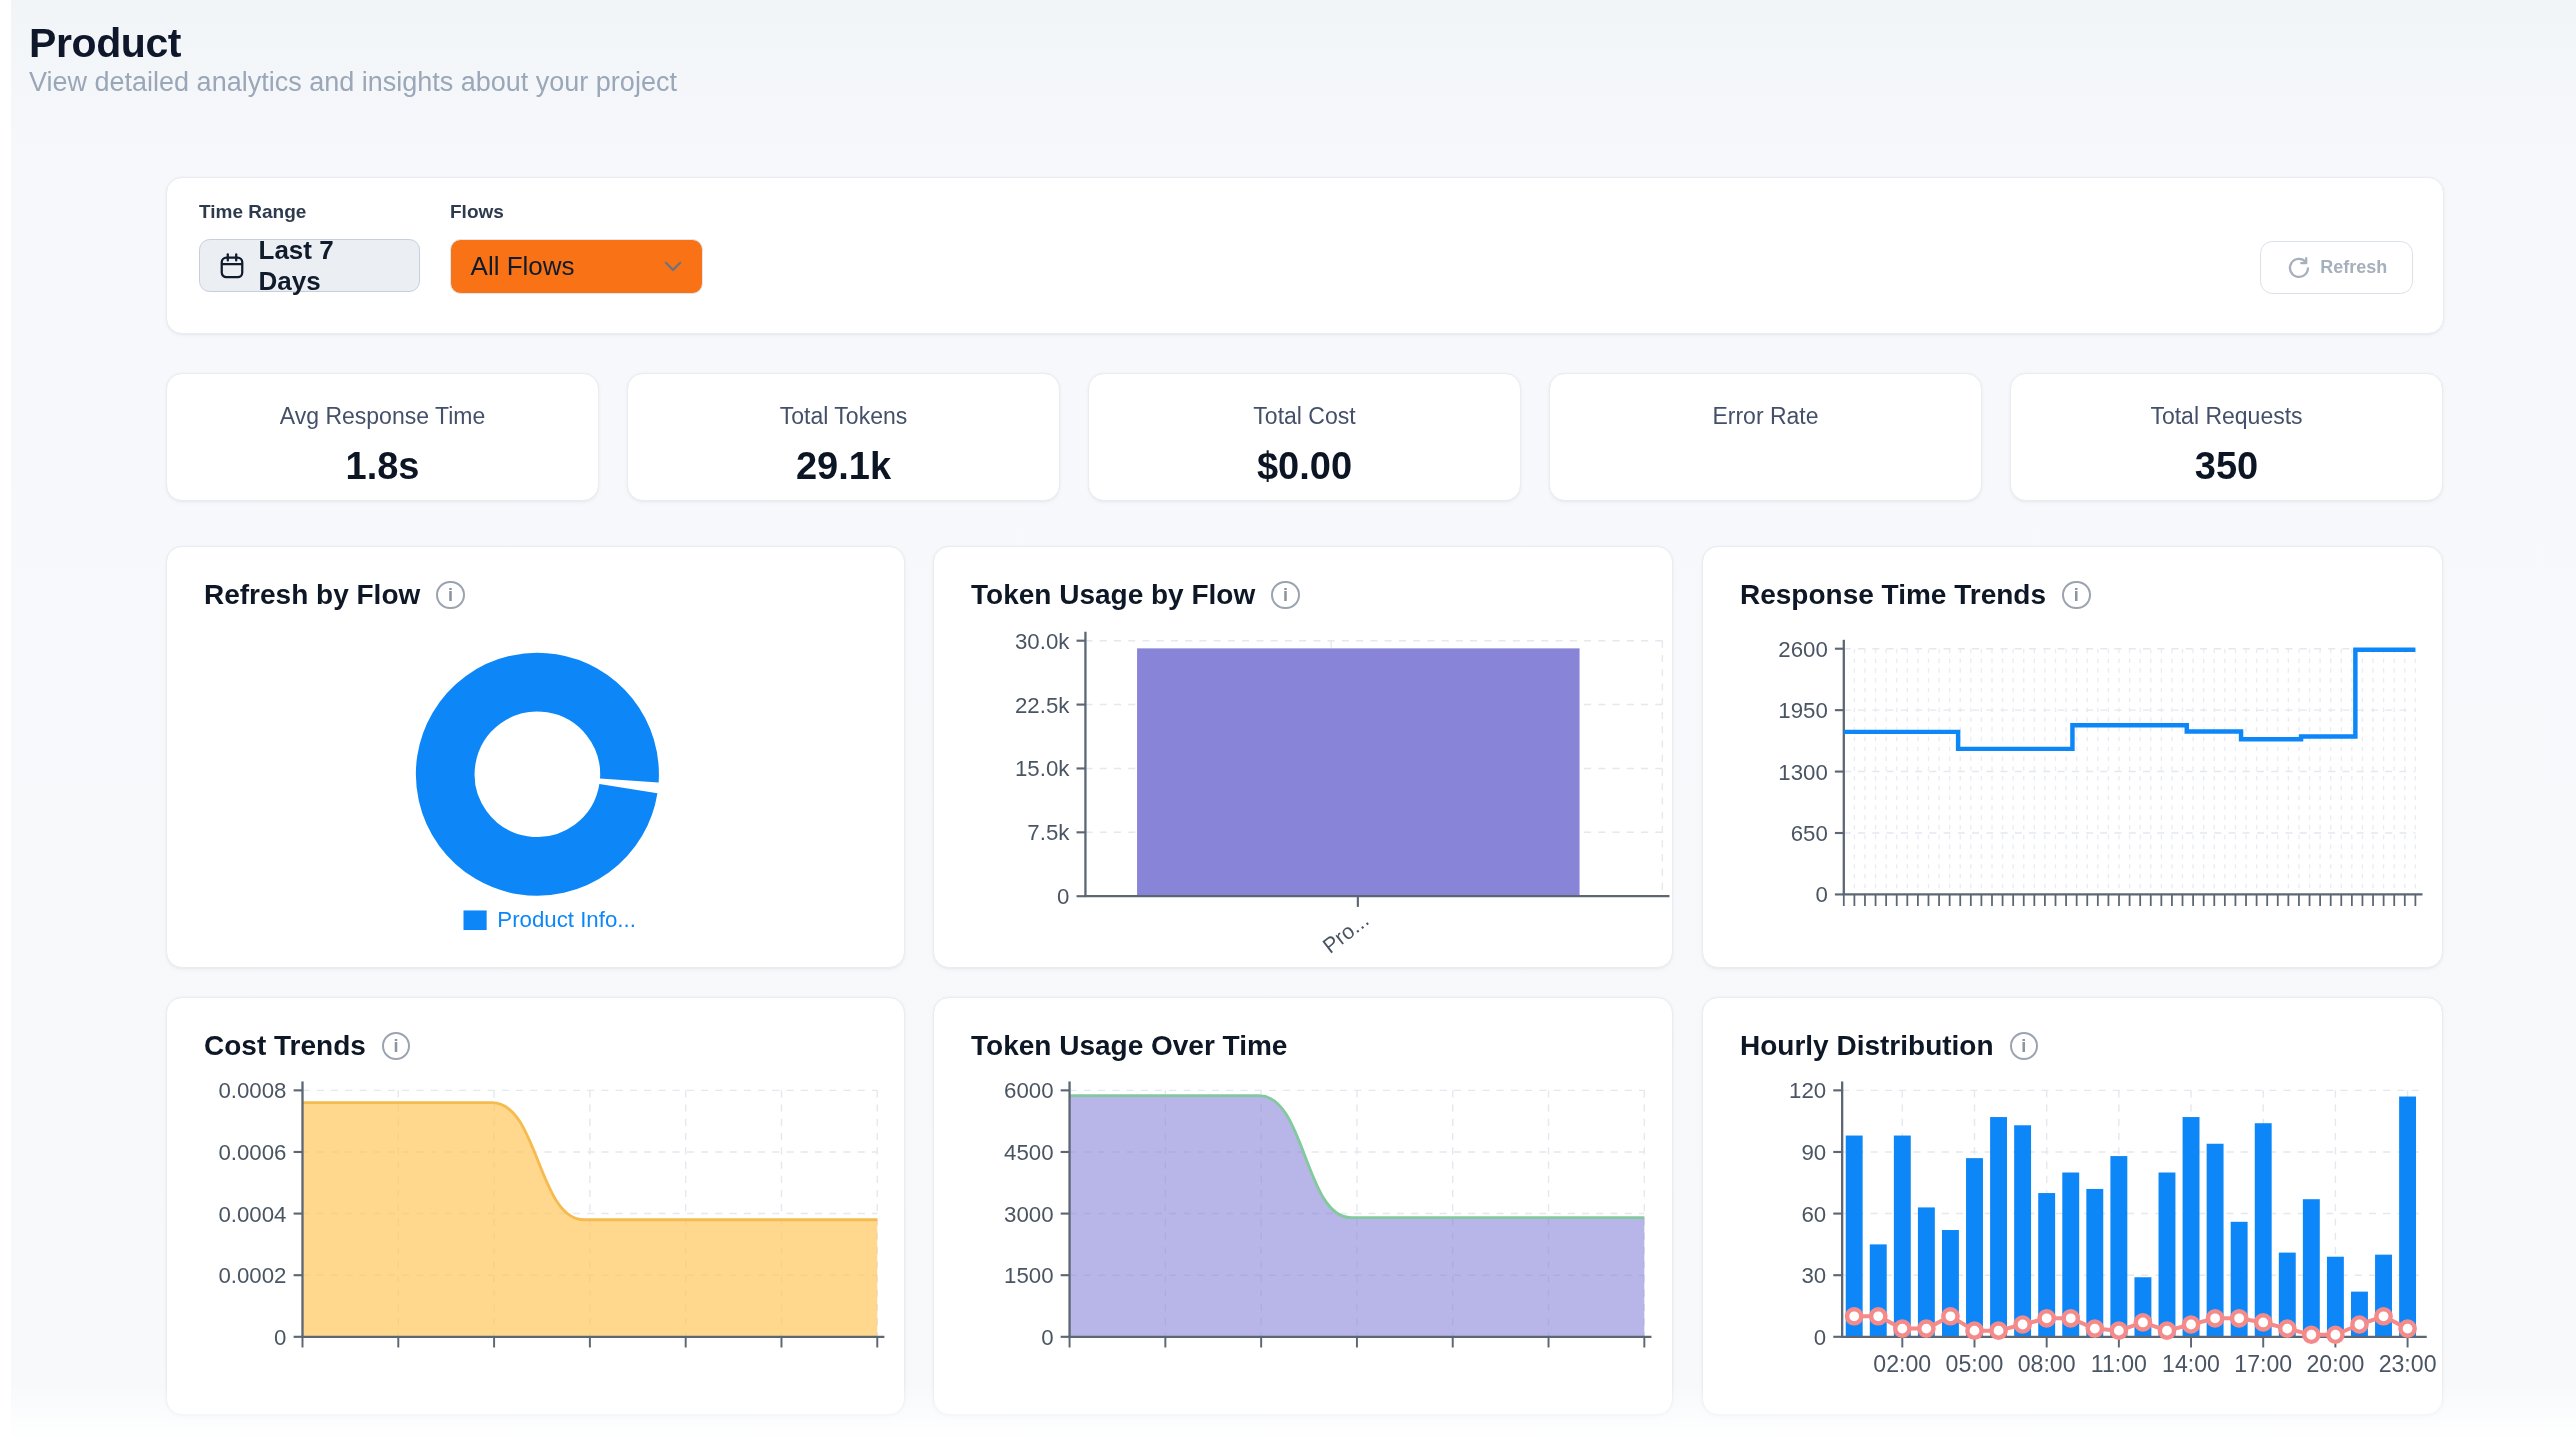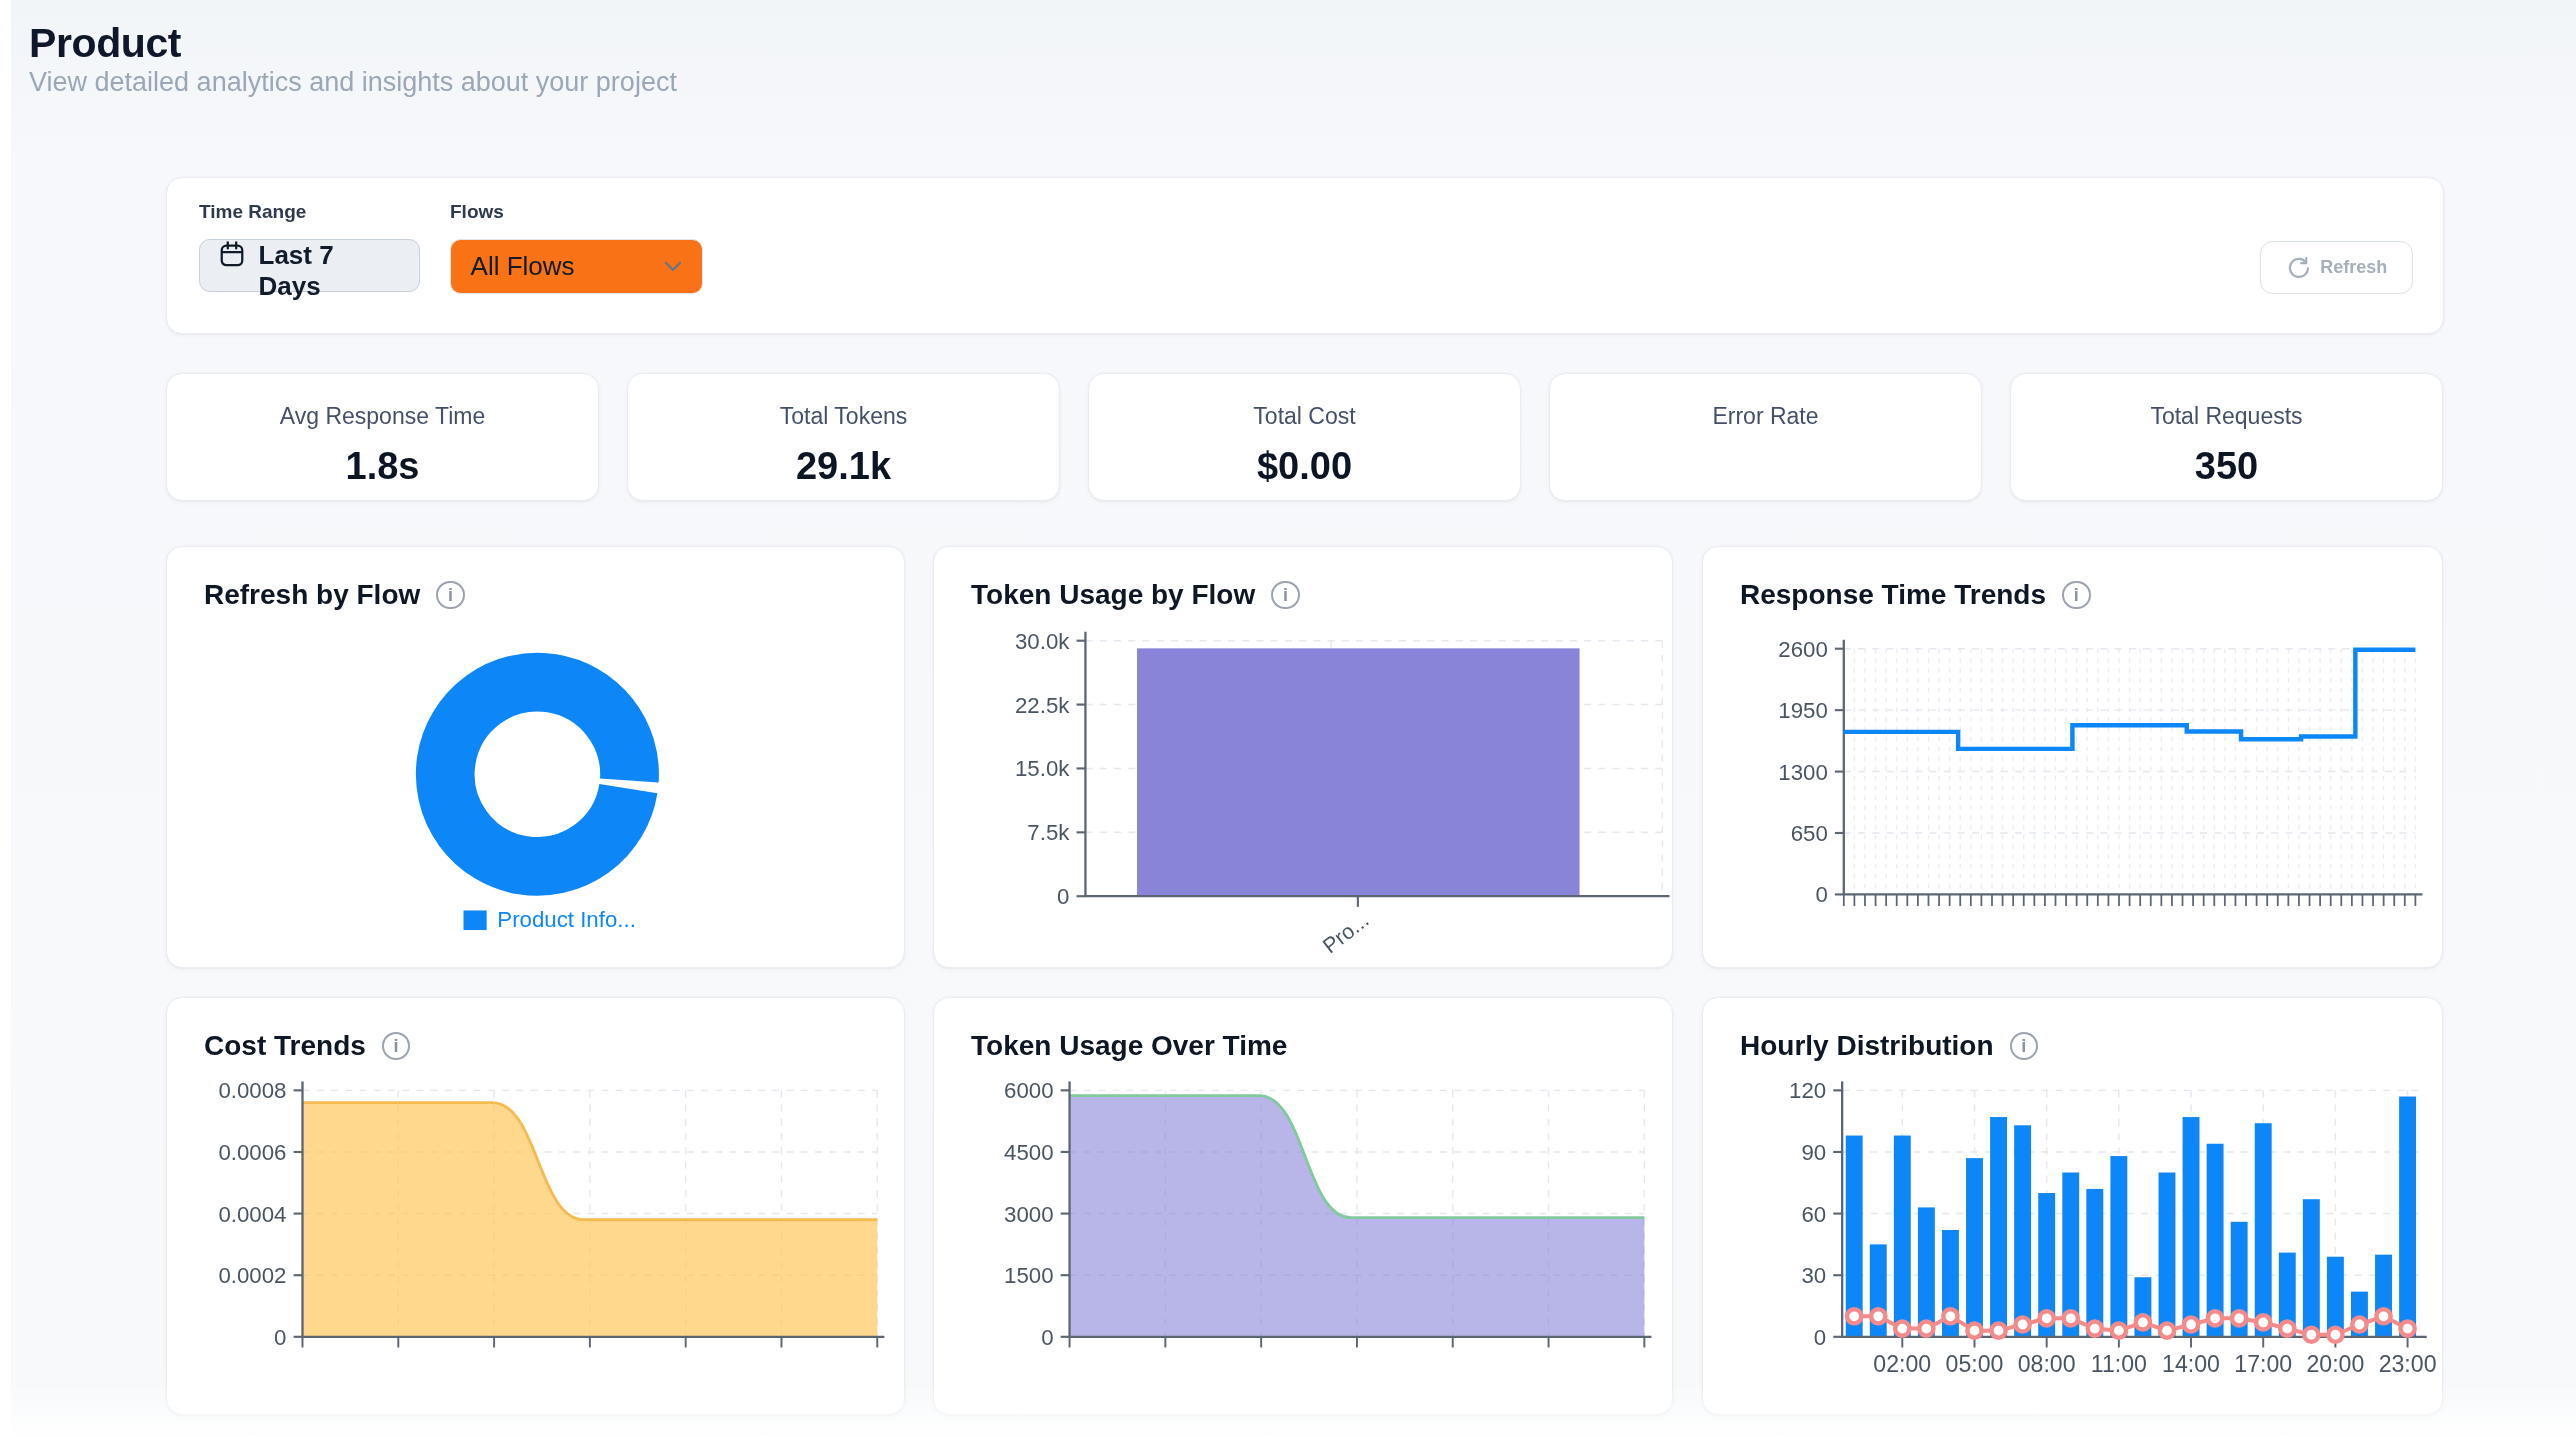--- a/index.html
+++ b/index.html
@@ -19,21 +19,21 @@
     position:absolute; background:#ffffff; border:1.8px solid #e9edf2; border-radius:16px;
     box-shadow:0 0.9px 1.8px rgba(16,24,40,.04), 0 1.8px 5.3px rgba(16,24,40,.03);
   }
   
   .filter-card { left:166px; top:177px; width:2278px; height:157px; }
   .filter-group { position:absolute; top:23px; }
   .filter-label { font-size:19px; font-weight:600; color:#2e3a4d; margin-bottom:16px; }
   .tr-group { left:32px; }
   .fl-group { left:283px; }
   .time-range-btn {
-    display:flex; gap:12.5px; width:221px; height:53px;
+    display:flex; align-items:center; gap:12.5px; width:221px; height:53px;
     background:#ebeef3; border:1.8px solid #c6cfdb; border-radius:10.7px;
     padding:0 18px; font-size:26px; font-weight:600; color:#101b2b; cursor:pointer;
   }
   .flows-select {
     display:flex; align-items:center; justify-content:space-between; width:253px; height:55px;
     background:#f97316; border:1.8px solid #e2e7ee; border-radius:10.7px;
     padding:0 19.6px; font-size:26px; color:#101b2b; cursor:pointer;gap:36px;
   }
   .refresh-btn {
     position:absolute; right:30px; top:63px; width:153px; height:53px;

